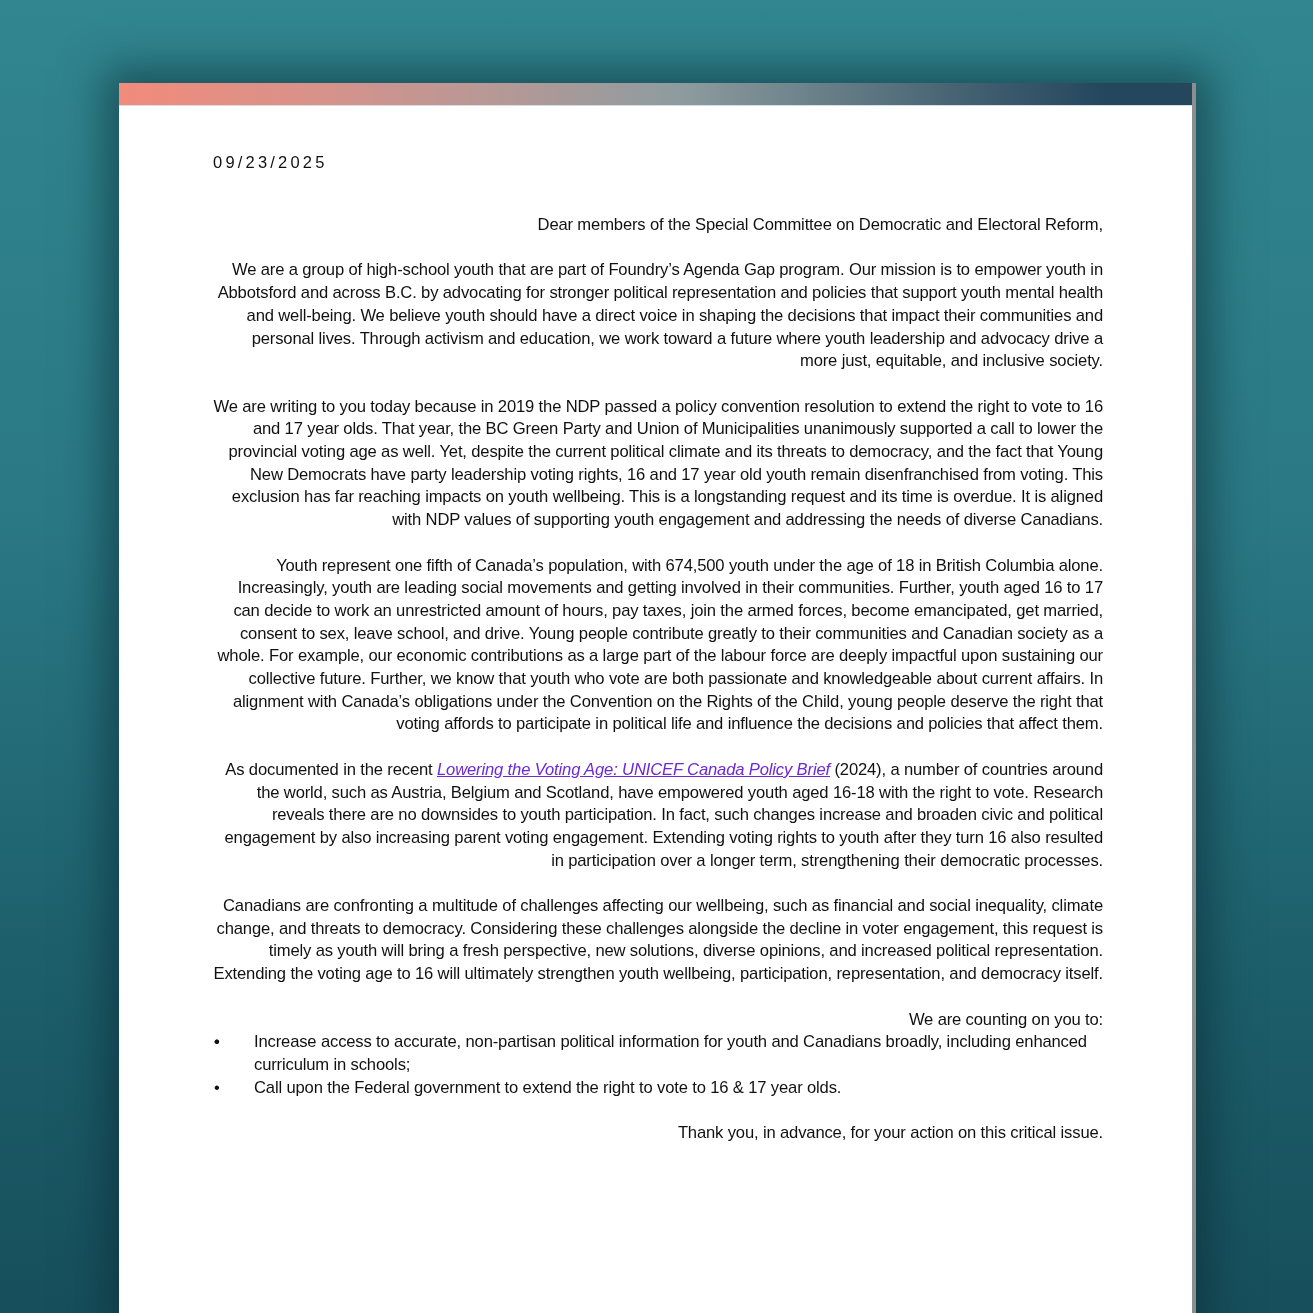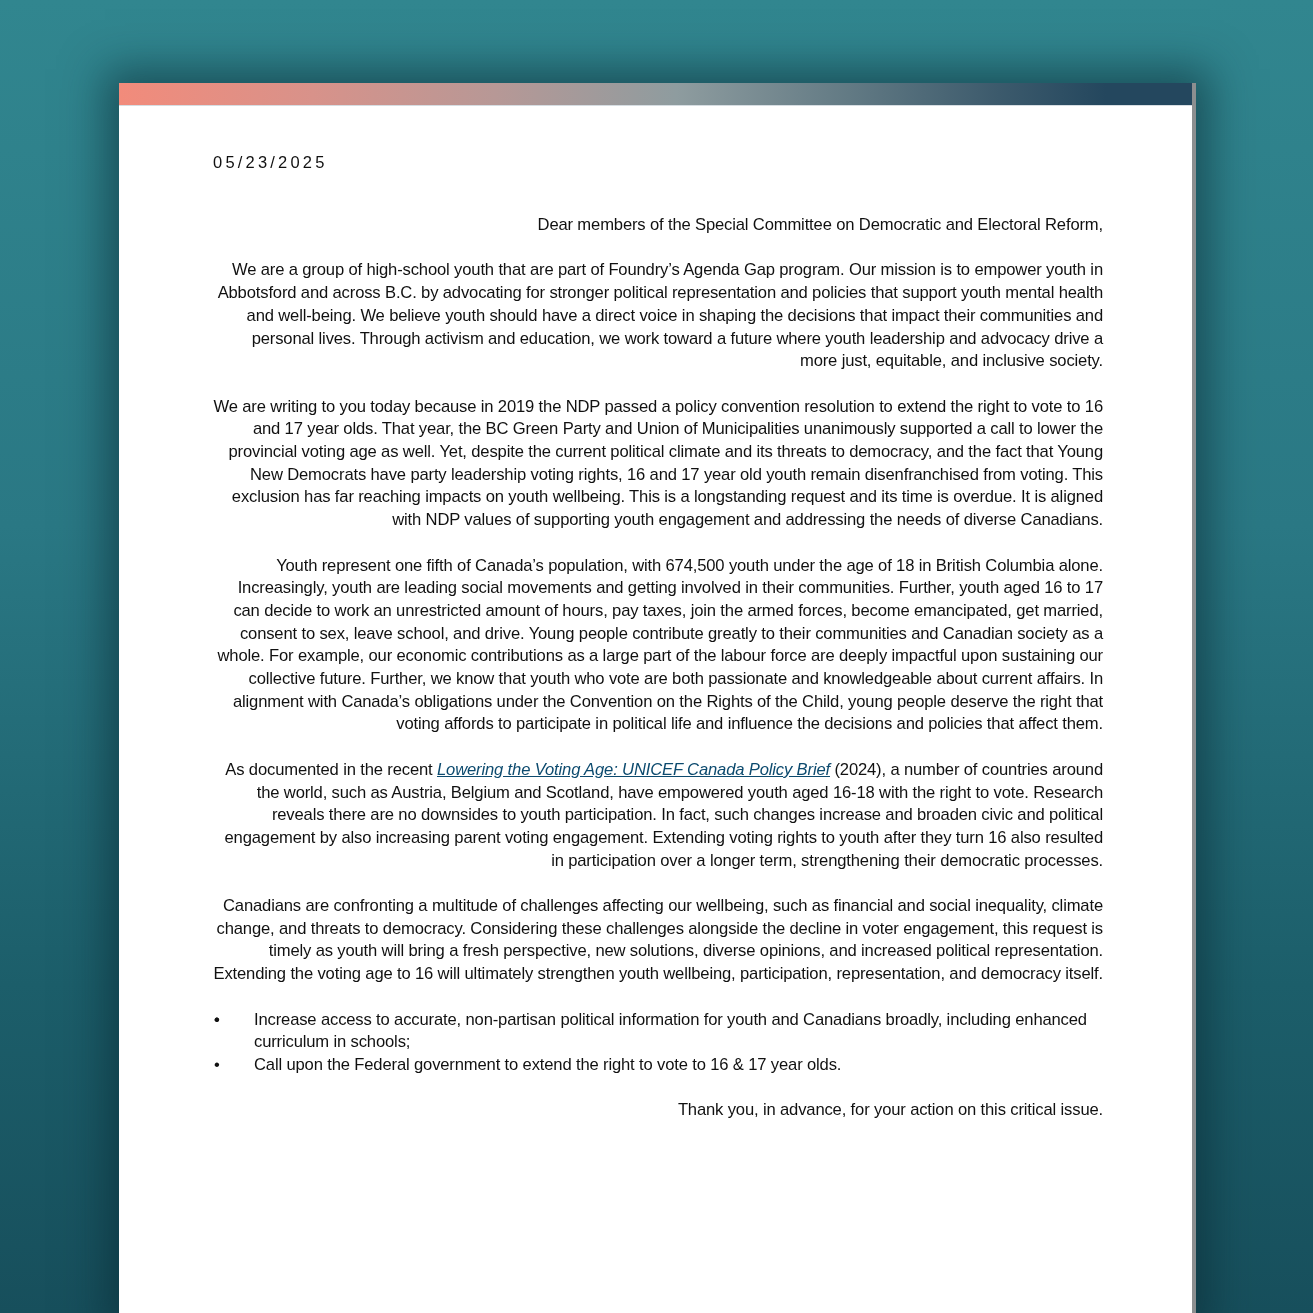--- a/index.html
+++ b/index.html
@@ -47,21 +47,21 @@
     line-height: 22px;
   }
   p {
     margin: 0 0 22.7px 0;
     text-align: right;
   }
   .salutation {
     margin-bottom: 22.7px;
   }
   a.doc-link {
-    color: #0c4a6e;
+    color: #6d28d9;
     font-style: italic;
     text-decoration: underline;
   }
   .list-intro {
     margin: 0;
   }
   ul.asks {
     list-style: none;
     margin: 0 0 22.7px 0;
     padding: 0;
@@ -76,32 +76,33 @@
     top: 0;
   }
 </style>
 </head>
 <body>
 
 <div class="page">
   <div class="top-bar"></div>
 
   <div class="content">
-    <div class="date">05/23/2025</div>
+    <div class="date">09/23/2025</div>
 
     <p class="salutation">Dear members of the Special Committee on Democratic and Electoral Reform,</p>
 
     <p>We are a group of high-school youth that are part of Foundry’s Agenda Gap program. Our mission is to empower youth in Abbotsford and across B.C. by advocating for stronger political representation and policies that support youth mental health and well-being. We believe youth should have a direct voice in shaping the decisions that impact their communities and personal lives. Through activism and education, we work toward a future where youth leadership and advocacy drive a more just, equitable, and inclusive society.</p>
     <p>We are writing to you today because in 2019 the NDP passed a policy convention resolution to extend the right to vote to 16 and 17 year olds. That year, the BC Green Party and Union of Municipalities unanimously supported a call to lower the provincial voting age as well. Yet, despite the current political climate and its threats to democracy, and the fact that Young New Democrats have party leadership voting rights, 16 and 17 year old youth remain disenfranchised from voting. This exclusion has far reaching impacts on youth wellbeing. This is a longstanding request and its time is overdue. It is aligned with NDP values of supporting youth engagement and addressing the needs of diverse Canadians.</p>
     <p>Youth represent one fifth of Canada’s population, with 674,500 youth under the age of 18 in British Columbia alone. Increasingly, youth are leading social movements and getting involved in their communities. Further, youth aged 16 to 17 can decide to work an unrestricted amount of hours, pay taxes, join the armed forces, become emancipated, get married, consent to sex, leave school, and drive. Young people contribute greatly to their communities and Canadian society as a whole. For example, our economic contributions as a large part of the labour force are deeply impactful upon sustaining our collective future. Further, we know that youth who vote are both passionate and knowledgeable about current affairs. In alignment with Canada’s obligations under the Convention on the Rights of the Child, young people deserve the right that voting affords to participate in political life and influence the decisions and policies that affect them.</p>
 
     <p><span>As documented in the recent </span><a class="doc-link" href="#">Lowering the Voting Age: UNICEF Canada Policy Brief</a><span> (2024),  a number of countries around the world, such as Austria, Belgium and Scotland, have empowered youth aged 16-18 with the right to vote. Research reveals there are no downsides to youth participation. In fact, such changes increase and broaden civic and political engagement by also increasing parent voting engagement. Extending voting rights to youth after they turn 16 also resulted in participation over a longer term, strengthening their democratic processes.</span></p>
 
     <p>Canadians are confronting a multitude of challenges affecting our wellbeing, such as financial and social inequality, climate change, and threats to democracy. Considering these challenges alongside the decline in voter engagement, this request is timely as youth will bring a fresh perspective, new solutions, diverse opinions, and increased political representation. Extending the voting age to 16 will ultimately strengthen youth wellbeing, participation, representation, and democracy itself.</p>
 
+    <p class="list-intro">We are counting on you to:</p>
     <ul class="asks">
       <li>
         <span class="bullet">•</span>
       </li>
       <li>
         <span class="bullet">•</span>
         <span>Increase access to accurate, non-partisan political information for youth and Canadians broadly, including enhanced curriculum in schools;</span>
       </li>
       <li>
         <span class="bullet">•</span>

